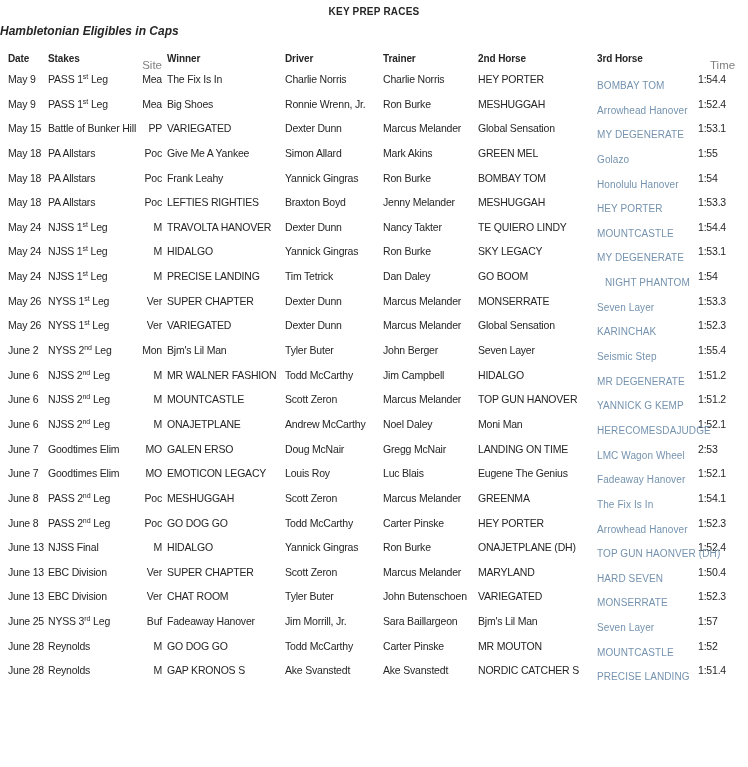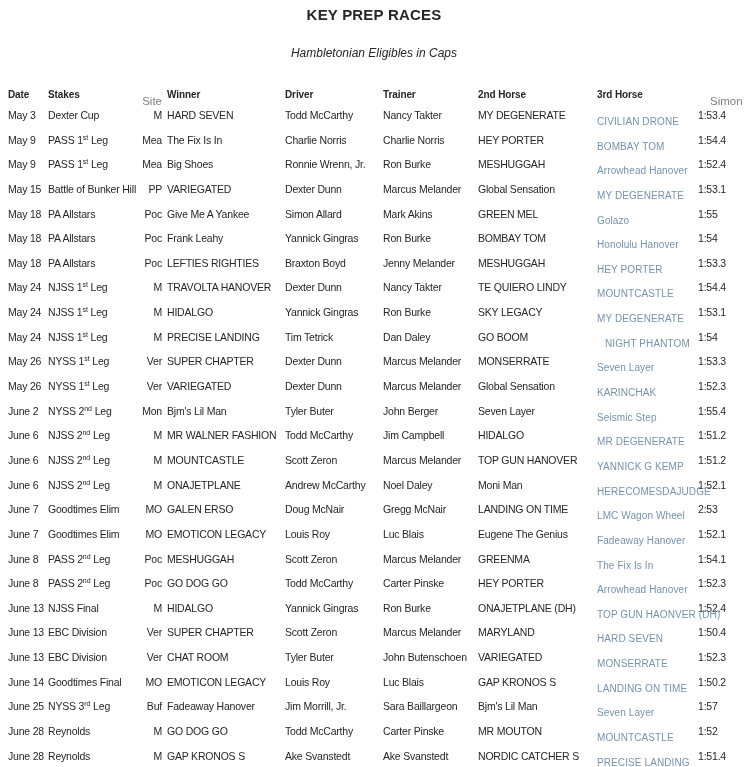--- a/index.html
+++ b/index.html
@@ -3,26 +3,26 @@
 <meta charset="utf-8">
 <style>
   html,body{margin:0;padding:0;background:#ffffff;}
   body{
     width:748px;height:767px;overflow:hidden;
     font-family:"Liberation Sans",sans-serif;
     color:#262626;
   }
   .page{width:748px;height:767px;position:relative;background:#fff;}
   .title{
-    text-align:center;font-size:15px;font-weight:bold;
+    text-align:center;font-size:10px;font-weight:bold;
     margin:0;padding-top:6px;letter-spacing:.2px;
   }
   .subtitle{
-    text-align:center;font-size:12px;font-style:italic;font-weight:normal;
-    margin:16px;padding-top:7px;
+    text-align:left;font-size:12px;font-style:italic;font-weight:bold;
+    margin:0;padding-top:7px;
   }
   table.races{
     border-collapse:collapse;table-layout:fixed;
     width:740px;margin-left:8px;margin-top:2px;
   }
   th{
     text-align:left;font-size:10px;font-weight:bold;
     padding:0 0 4px 0;height:24px;vertical-align:bottom;
     white-space:nowrap;letter-spacing:-0.1px;
   }
@@ -67,35 +67,24 @@
     <thead>
       <tr>
         <th>Date</th>
         <th>Stakes</th>
         <th class="muted h-site">Site</th>
         <th class="h-winner">Winner</th>
         <th>Driver</th>
         <th>Trainer</th>
         <th>2nd Horse</th>
         <th>3rd Horse</th>
-        <th class="muted h-time">Simon</th>
+        <th class="muted h-time">Time</th>
       </tr>
     </thead>
     <tbody id="rows">
-        <tr class="data">
-          <td class="c-date">May 3</td>
-          <td class="c-stakes">Dexter Cup</td>
-          <td class="c-site">M</td>
-          <td class="c-winner">HARD SEVEN</td>
-          <td class="c-driver">Todd McCarthy</td>
-          <td class="c-trainer">Nancy Takter</td>
-          <td class="c-second">MY DEGENERATE</td>
-          <td class="c-third"><span class="third-text" style="color: rgb(117, 147, 175);">CIVILIAN DRONE</span></td>
-          <td class="c-time">1:53.4</td>
-        </tr>
         <tr class="data">
           <td class="c-date">May 9</td>
           <td class="c-stakes">PASS 1<sup>st</sup> Leg</td>
           <td class="c-site">Mea</td>
           <td class="c-winner">The Fix Is In</td>
           <td class="c-driver">Charlie Norris</td>
           <td class="c-trainer">Charlie Norris</td>
           <td class="c-second">HEY PORTER</td>
           <td class="c-third"><span class="third-text" style="color: rgb(117, 147, 175);">BOMBAY TOM</span></td>
           <td class="c-time">1:54.4</td>
@@ -325,31 +314,20 @@
           <td class="c-stakes">EBC Division</td>
           <td class="c-site">Ver</td>
           <td class="c-winner">CHAT ROOM</td>
           <td class="c-driver">Tyler Buter</td>
           <td class="c-trainer">John Butenschoen</td>
           <td class="c-second">VARIEGATED</td>
           <td class="c-third"><span class="third-text" style="color: rgb(117, 147, 175);">MONSERRATE</span></td>
           <td class="c-time">1:52.3</td>
         </tr>
         <tr class="data">
-          <td class="c-date">June 14</td>
-          <td class="c-stakes">Goodtimes Final</td>
-          <td class="c-site">MO</td>
-          <td class="c-winner">EMOTICON LEGACY</td>
-          <td class="c-driver">Louis Roy</td>
-          <td class="c-trainer">Luc Blais</td>
-          <td class="c-second">GAP KRONOS S</td>
-          <td class="c-third"><span class="third-text" style="color: rgb(117, 147, 175);">LANDING ON TIME</span></td>
-          <td class="c-time">1:50.2</td>
-        </tr>
-        <tr class="data">
           <td class="c-date">June 25</td>
           <td class="c-stakes">NYSS 3<sup>rd</sup> Leg</td>
           <td class="c-site">Buf</td>
           <td class="c-winner">Fadeaway Hanover</td>
           <td class="c-driver">Jim Morrill, Jr.</td>
           <td class="c-trainer">Sara Baillargeon</td>
           <td class="c-second">Bjm's Lil Man</td>
           <td class="c-third"><span class="third-text" style="color: rgb(117, 147, 175);">Seven Layer</span></td>
           <td class="c-time">1:57</td>
         </tr>

